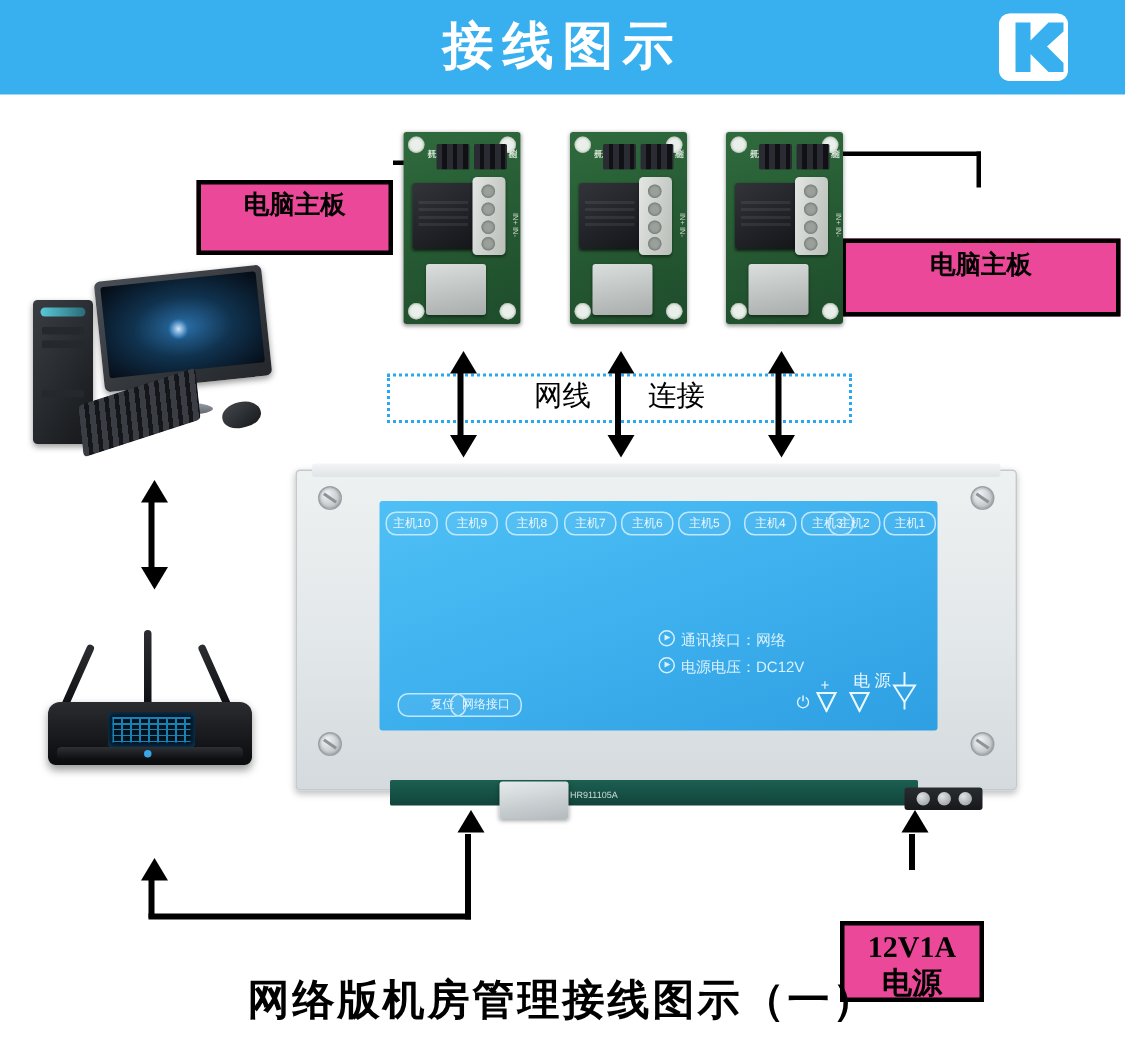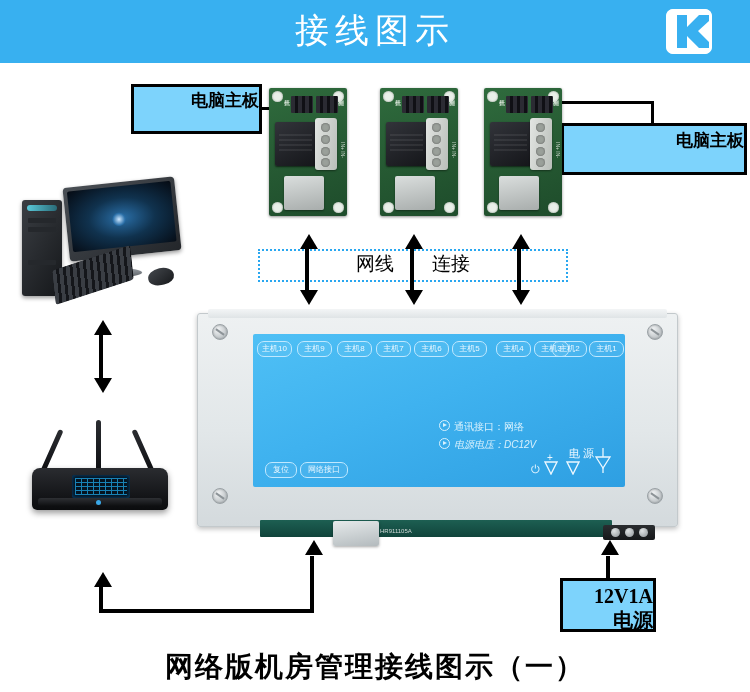--- a/index.html
+++ b/index.html
@@ -3,29 +3,29 @@
 <meta charset="utf-8">
 <style>
   html,body{margin:0;padding:0;background:#fff;}
   body{width:750px;height:692px;position:relative;overflow:hidden;
        font-family:"Liberation Sans","DejaVu Sans",sans-serif;}
 
   
   .header{position:absolute;left:0;top:0;width:750px;height:63px;background:#38b0f0;}
   .header-title{position:absolute;left:0;top:8px;width:750px;text-align:center;
       font-family:"Liberation Serif","DejaVu Serif",serif;
-      font-size:34px;font-weight:normal;color:#fff;letter-spacing:6px;}
+      font-size:34px;font-weight:bold;color:#fff;letter-spacing:6px;}
   .logo-box{position:absolute;right:38px;top:9px;width:46px;height:45px;background:#fff;
       border-radius:7px;}
   .logo-k{position:absolute;left:0;top:0;width:46px;height:45px;}
 
   
-  .callout{position:absolute;border:3px solid #000;background:#7dd3fc;
+  .callout{position:absolute;border:3px solid #000;background:#ec4899;
       font-family:"Liberation Serif","DejaVu Serif",serif;font-weight:bold;
-      color:#000;text-align:right;line-height:1.18;box-sizing:border-box;}
+      color:#000;text-align:center;line-height:1.18;box-sizing:border-box;margin-top:36px;}
   #callout-power-switch{left:131px;top:84px;width:131px;height:50px;font-size:17px;padding-top:4px;}
   #callout-detect{left:561px;top:123px;width:186px;height:52px;font-size:17px;padding-top:5px;}
   #callout-psu{left:560px;top:578px;width:96px;height:54px;font-size:20px;padding-top:4px;
       font-family:"Liberation Serif","DejaVu Serif",serif;}
   .callout div{white-space:nowrap;}
 
   
   .ln{position:absolute;background:#000;}
   .arrow{position:absolute;width:0;height:0;}
   .arrow-r{border-top:8px solid transparent;border-bottom:8px solid transparent;border-left:14px solid #000;}
@@ -86,30 +86,30 @@
       color:#eaf7ff;font-size:8px;line-height:13px;text-align:center;width:33px;
       background:rgba(255,255,255,.06);}
   .dev-logo{position:absolute;left:62px;top:62px;width:56px;height:52px;}
   .dev-logo-k{width:42px;height:40px;background:#8fd9fb;border-radius:5px;position:relative;
       margin:0 auto;}
   .dev-logo-txt{position:absolute;left:0;top:42px;width:56px;text-align:center;color:#bfe9fd;
       font-size:10px;letter-spacing:2px;}
   .dev-title{position:absolute;left:175px;top:62px;color:#eaf8ff;font-size:14px;
       letter-spacing:1px;}
   .dev-spec{position:absolute;left:186px;color:#d8f1fd;font-size:10px;}
-  .dev-spec.s1{top:85px;} .dev-spec.s2{top:103px;font-style:italic;}
+  .dev-spec.s1{top:85px;} .dev-spec.s2{top:103px;}
   .dev-spec .dot{display:inline-block;width:9px;height:9px;border:1px solid #d8f1fd;
       border-radius:50%;position:relative;top:1px;margin-right:4px;}
   .dev-spec .dot:after{content:"";position:absolute;left:2.5px;top:1.5px;
       border-top:2.5px solid transparent;border-bottom:2.5px solid transparent;
       border-left:4px solid #d8f1fd;}
   .btm-label{position:absolute;height:14px;border:1px solid #bfe8ff;border-radius:7px;
       color:#eaf7ff;font-size:8px;line-height:13px;text-align:center;
       background:rgba(255,255,255,.06);}
-  #lbl-reset{left:12px;top:128px;width:30px;}
+  #lbl-reset{left:12px;top:128px;width:30px;padding-left:14px;}
   #lbl-netport{left:47px;top:128px;width:46px;}
   .pwr-zone{position:absolute;right:8px;top:112px;width:86px;height:34px;color:#eaf7ff;}
   .pwr-title{position:absolute;right:20px;top:0px;font-size:11px;letter-spacing:3px;}
   .pwr-ico{position:absolute;font-size:10px;}
   .screw{position:absolute;width:14px;height:14px;border-radius:50%;
       background:radial-gradient(circle at 35% 32%,#f2f4f5,#a9b0b4);
       border:1px solid #9aa1a5;box-shadow:inset 0 0 2px rgba(0,0,0,.3);}
   .screw:after{content:"";position:absolute;left:2px;top:6px;width:10px;height:2px;
       background:#8d9498;transform:rotate(35deg);}
   .pcb-strip{position:absolute;left:62px;bottom:-11px;width:352px;height:17px;

